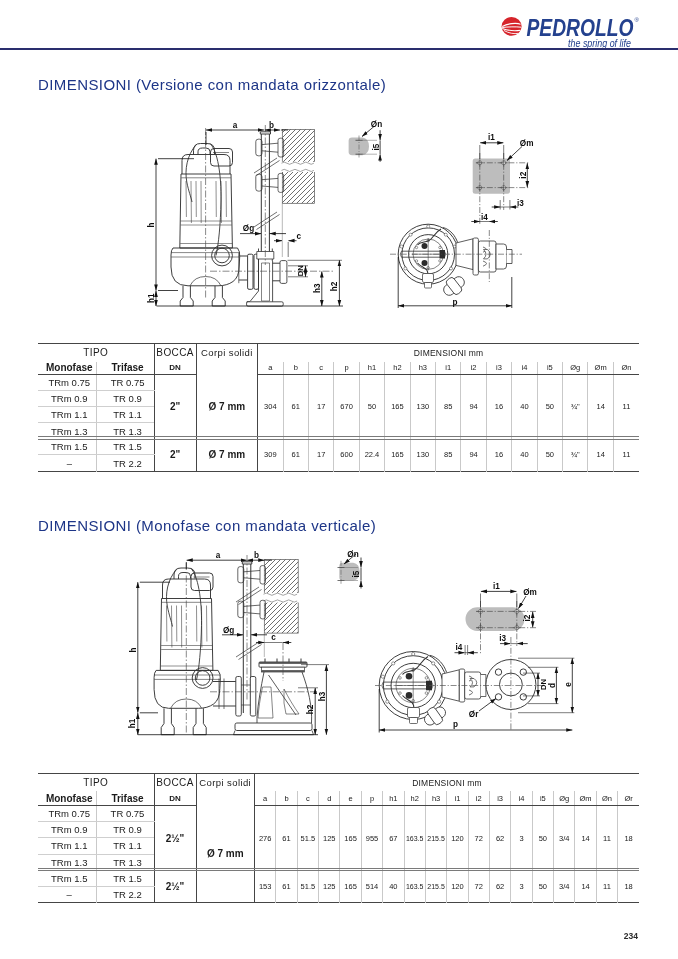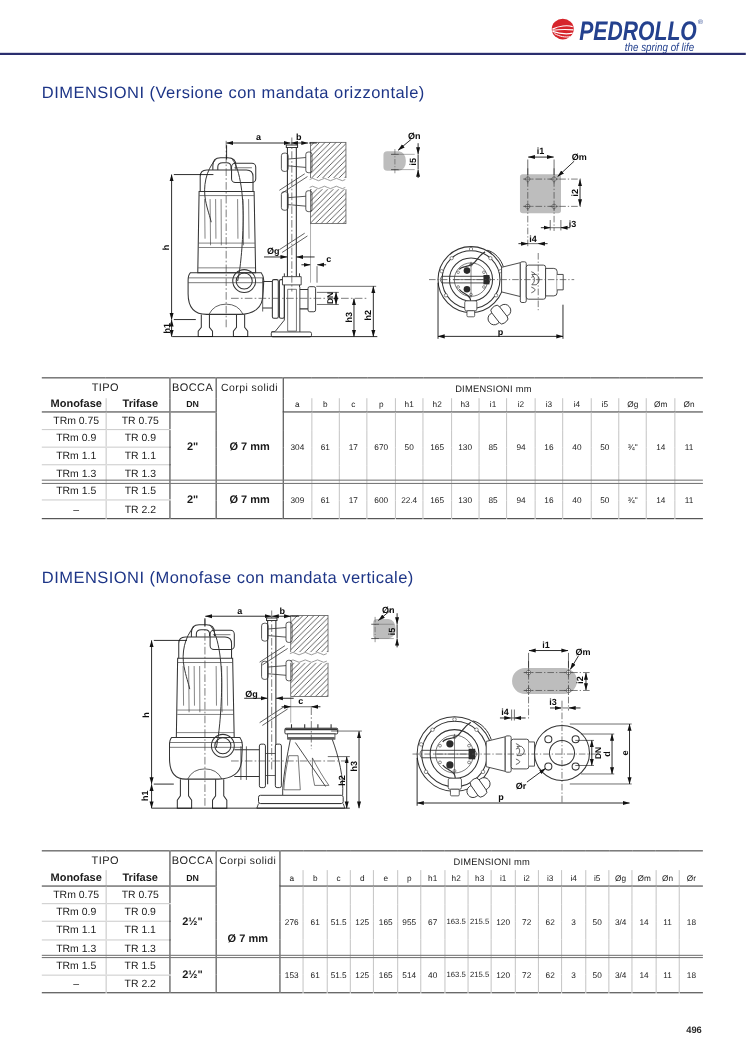--- a/index.html
+++ b/index.html
@@ -741,13 +741,13 @@
 </tr>
 <tr style="height:16.2px">
         <td class="tipo">–</td>
         <td class="tipo bLg">TR 2.2</td>
       </tr>
 </tbody>
   </table>
 <div class="abs" style="left:38px;top:867.9px;width:601px;height:1px;background:#7a7a7a"></div>
 <div class="abs" style="left:38px;top:870.3px;width:601px;height:1px;background:#7a7a7a"></div>
 
-<div class="abs" style="right:40px;top:931px;font-size:8.5px;font-weight:bold;color:#2b2b2b">496</div>
+<div class="abs" style="right:40px;top:931px;font-size:8.5px;font-weight:bold;color:#2b2b2b">234</div>
 
 </body></html>

